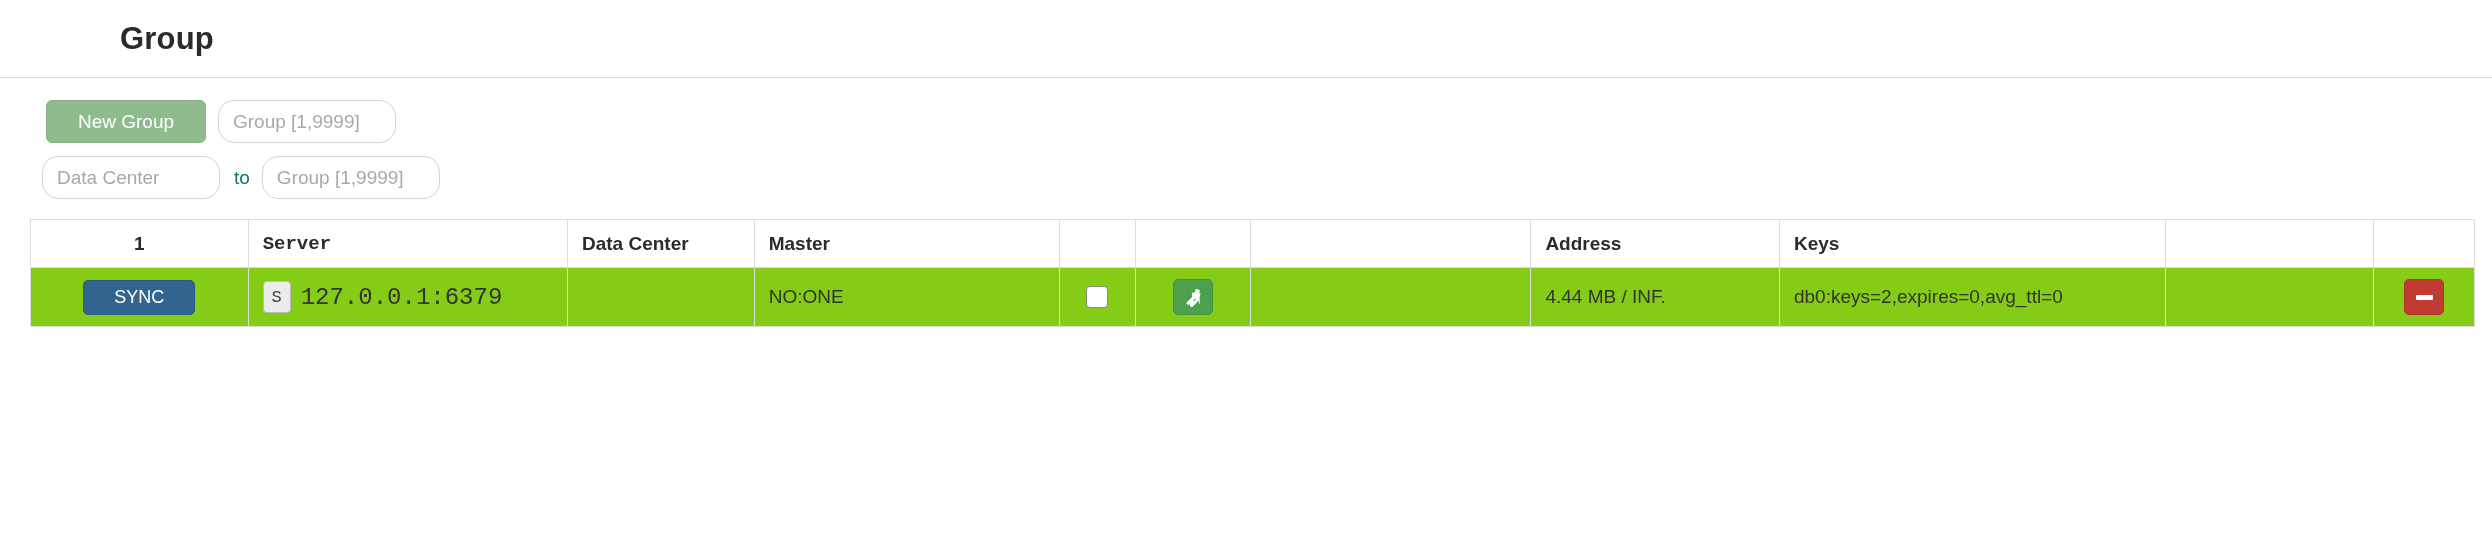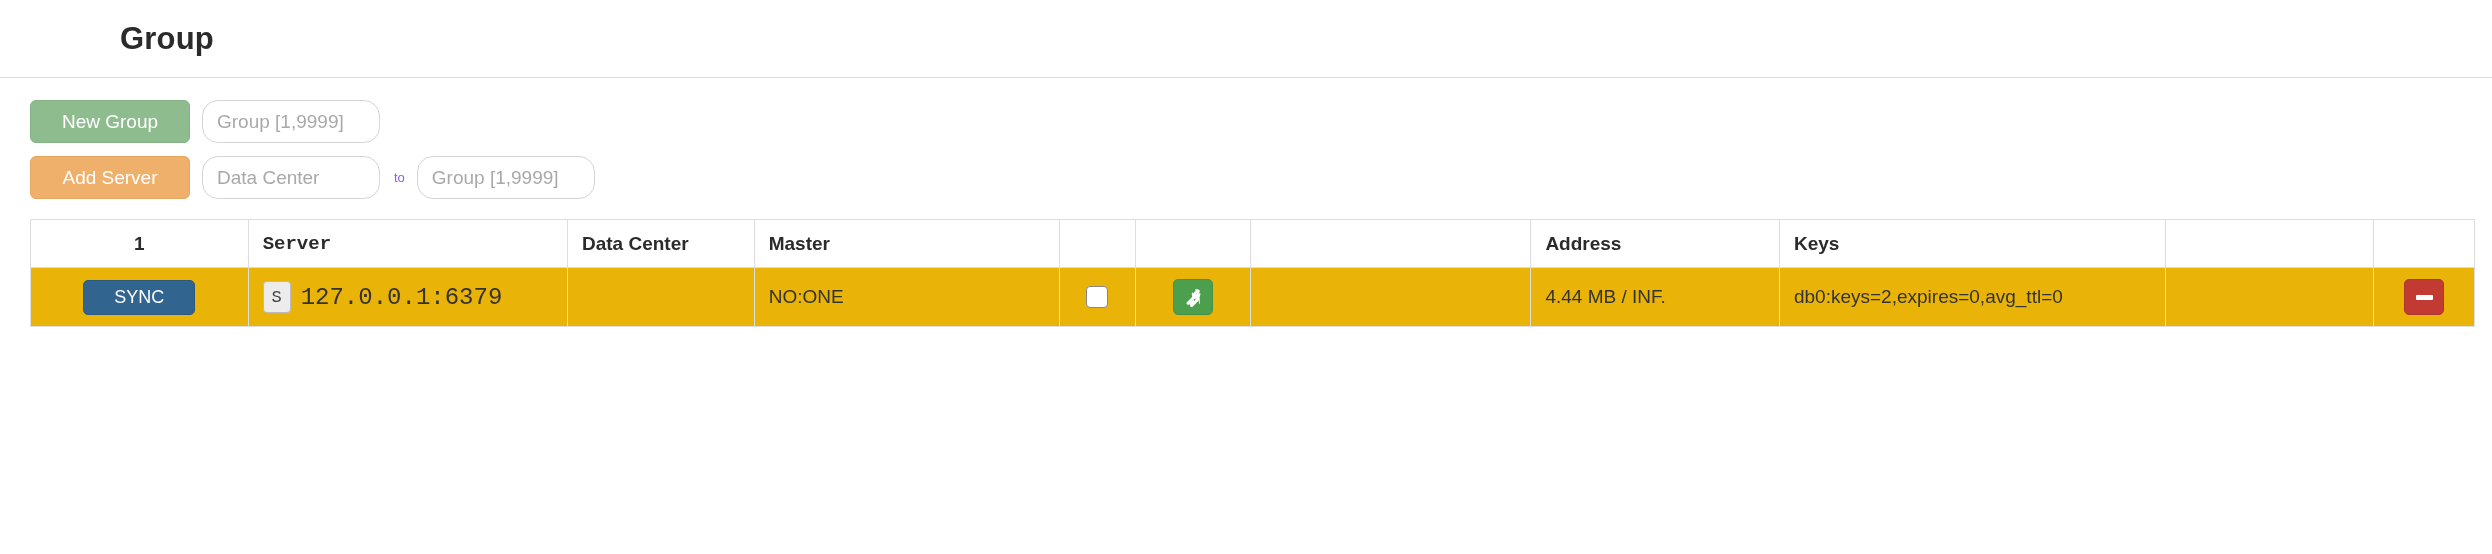--- a/index.html
+++ b/index.html
@@ -47,20 +47,21 @@
     border: 1px solid transparent;
     border-radius: 6px;
     font-family: "Liberation Sans", sans-serif;
     font-size: 19px;
     line-height: 1;
     color: #ffffff;
     cursor: pointer;
     padding: 0;
     text-align: center;
     white-space: nowrap;
+    margin-left: 16px;
   }
   .btn-new-group {
     width: 160px;
     height: 43px;
     background: #8fbc8f;
     border-color: #85b285;
   }
   .btn-add-server {
     width: 160px;
     height: 43px;
@@ -79,22 +80,22 @@
     color: #555555;
     padding: 0 14px;
     outline: none;
   }
   .txt::placeholder { color: #a9a9a9; opacity: 1; }
   .input-group-field { width: 178px; margin-left: 12px; }
   .input-datacenter  { width: 178px; margin-left: 12px; }
   .input-address     { width: 316px; margin-left: 12px; }
   .input-to-group    { width: 178px; margin-left: 12px; }
   .to-label {
-    font-size: 13px;
-    color: #8b5cf6;
+    font-size: 19px;
+    color: #0f766e;
     margin-left: 14px;
   }
 
   
   .action-bar {
     display: flex;
     margin-top: 20px;
   }
   .abtn {
     box-sizing: border-box;
@@ -138,21 +139,21 @@
   table.grid th {
     height: 47px;
     background: #ffffff;
     font-weight: bold;
     color: #2b2b2b;
     text-align: left;
   }
   table.grid th.idx { text-align: center; }
   table.grid td {
     height: 58px;
-    background: #eab308;
+    background: #84cc16;
     color: #333333;
   }
 
   .col-idx      { width: 168px; }
   .col-server   { width: 260px; font-family: Liberation Mono, monospace; }
   .col-dc       { width: 140px; }
   .col-master   { width: 247px; margin-left: 44px; }
   .col-check    { width: 40px; }
   .col-wrench   { width: 75px; }
   .col-blank    { width: 225px; }
@@ -254,21 +255,20 @@
 </div>
 
 <div class="form-area">
 
   <div class="form-row">
     <button class="btn btn-new-group">New Group</button>
     <input class="txt input-group-field" type="text" placeholder="Group [1,9999]" style="">
   </div>
 
   <div class="form-row">
-    <button class="btn btn-add-server">Add Server</button>
     <input class="txt input-datacenter" type="text" placeholder="Data Center" style="">
     <span class="to-label">to</span>
     <input class="txt input-to-group" type="text" placeholder="Group [1,9999]" style="">
   </div>
 
 </div>
 
 <div class="table-wrap">
   <table class="grid">
     <thead>

